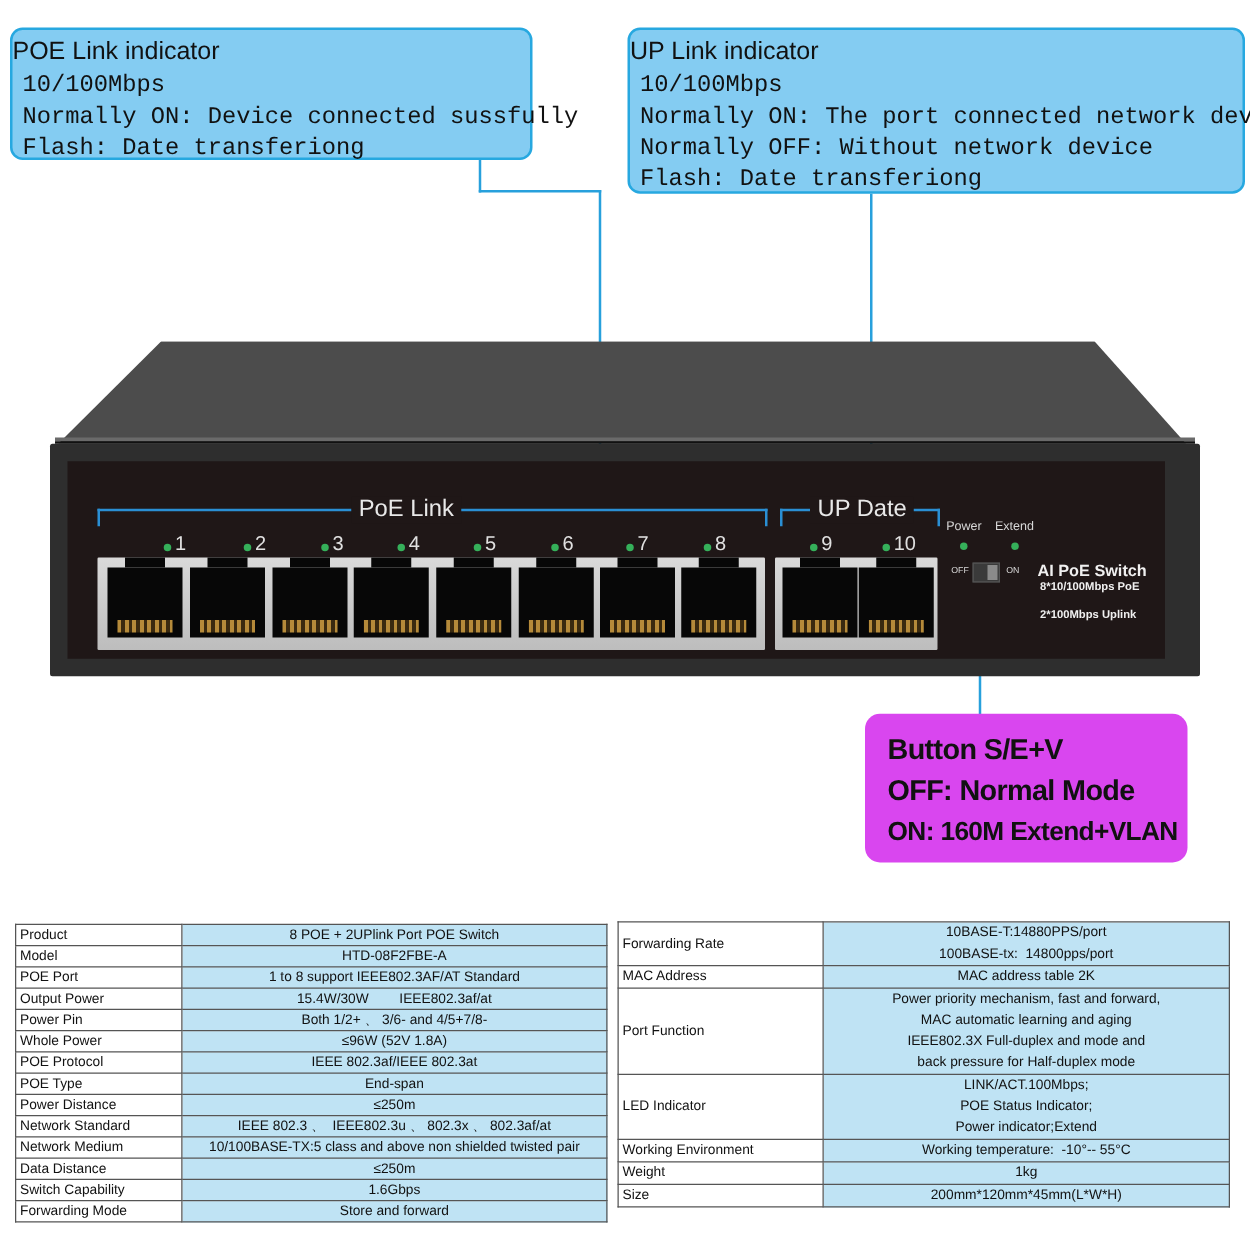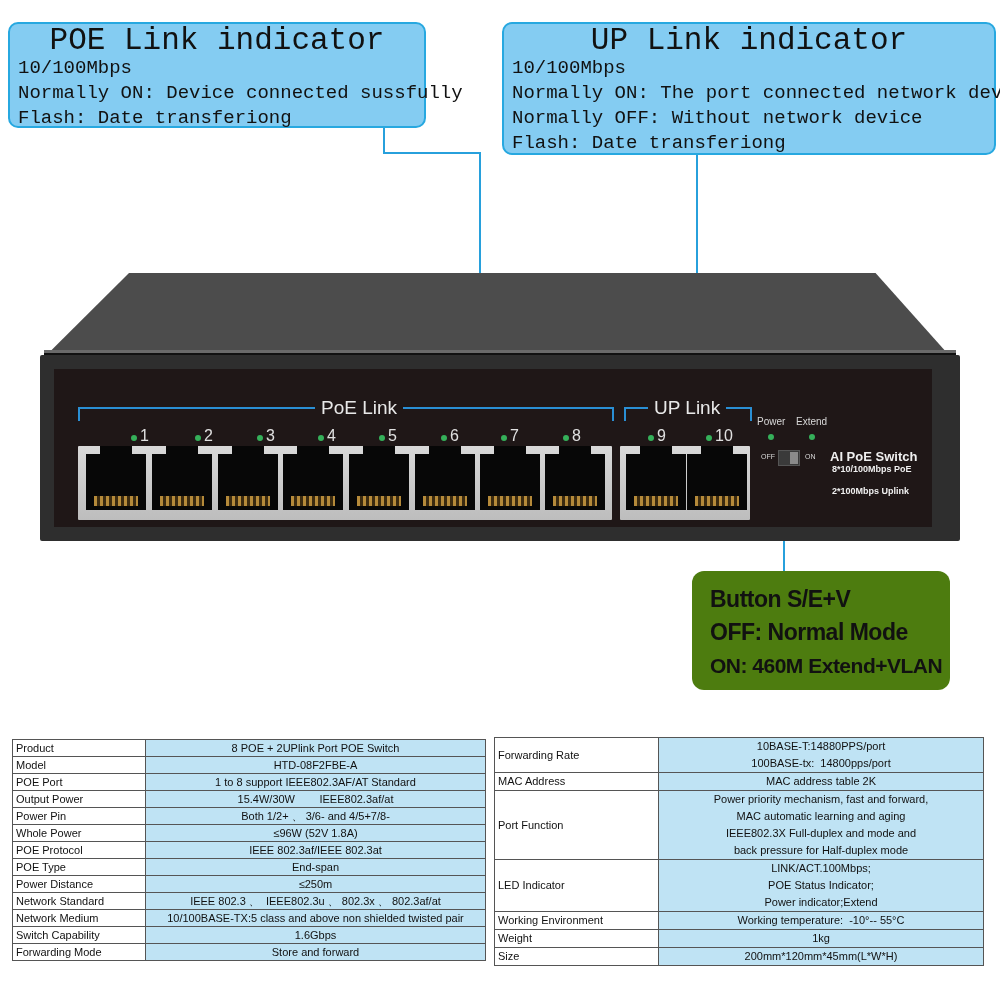--- a/index.html
+++ b/index.html
@@ -4,25 +4,25 @@
 <style>
   html, body { margin: 0; padding: 0; }
   body {
     width: 1000px; height: 1000px; position: relative; overflow: hidden;
     background: #ffffff; font-family: "Liberation Sans", sans-serif; color: #111;
   }
   .callout {
     position: absolute; background: #84ccf2; border: 2px solid #27a8e0;
     border-radius: 10px; box-sizing: border-box; color: #111;
   }
-  .callout .title { font-family: Liberation Mono, monospace; font-size: 31px; text-align: center; line-height: 30px; margin-top: 2px; }
+  .callout .title { font-family: Liberation Sans, sans-serif; font-size: 20px; line-height: 30px; margin-top: 2px; }
   .callout .line { font-family: Liberation Mono, monospace; font-size: 19px; line-height: 25px; padding-left: 8px; white-space: nowrap; }
   #callout-poe { left: 8px; top: 22px; width: 418px; height: 106px; }
   #callout-up { left: 502px; top: 22px; width: 494px; height: 133px; }
-  #callout-btn { left: 692px; top: 571px; width: 258px; height: 119px; background: #4d7c0f; border: none; border-radius: 12px; }
+  #callout-btn { left: 692px; top: 571px; width: 258px; height: 119px; background: #d946ef; border: none; border-radius: 12px; }
   #callout-btn .line { font-family: "Liberation Sans", sans-serif; font-weight: bold; font-size: 23px; line-height: 33px; padding-left: 18px; letter-spacing: -0.5px; }
   #callout-btn .line:first-child { margin-top: 12px; }
 
   .leader { position: absolute; background: #27a0dc; }
 
   
   #switch { position: absolute; left: 40px; top: 263px; width: 920px; height: 278px; }
   .sw-top-wide { position: absolute; left: 2px; top: 10px; width: 916px; height: 82px; background: #4c4c4c;
     clip-path: polygon(9.5% 0, 91% 0, 99% 100%, 0.5% 100%); }
   .sw-rim { position: absolute; left: 4px; top: 87px; width: 912px; height: 3px; background: #6a6a6a; }
@@ -89,24 +89,24 @@
 
 <div id="switch">
   <div class="sw-top-wide"></div>
   <div class="sw-rim"></div>
   <div class="sw-rim2"></div>
   <div class="sw-front">
     <div class="sw-face"></div>
   </div>
 
   <div class="bracket" style="left:38px; top:144px; width:532px;"></div>
-  <div class="bracket-label" style="left:275px; top:134px;">PoE Link</div>
+  <div class="bracket-label" style="left:241px; top:134px;">PoE Link</div>
 
   <div class="bracket" style="left:584px; top:144px; width:124px;"></div>
-  <div class="bracket-label" style="left:608px; top:134px;">UP Link</div>
+  <div class="bracket-label" style="left:608px; top:134px;">UP Date</div>
 
   <div class="led" style="left:91px; top:172px;"></div>
   <div class="port-label" style="left:100px; top:164px;">1</div>
   <div class="led" style="left:155px; top:172px;"></div>
   <div class="port-label" style="left:164px; top:164px;">2</div>
   <div class="led" style="left:217px; top:172px;"></div>
   <div class="port-label" style="left:226px; top:164px;">3</div>
   <div class="led" style="left:278px; top:172px;"></div>
   <div class="port-label" style="left:287px; top:164px;">4</div>
   <div class="led" style="left:339px; top:172px;"></div>
@@ -178,21 +178,21 @@
     </div>
   <div class="small-white" style="left:765px; top:190px; font-size:7px;">ON</div>
   <div class="brand" style="left:790px; top:186px; font-size:13px;">AI PoE Switch</div>
   <div class="brand" style="left:792px; top:201px; font-size:9px;">8*10/100Mbps PoE</div>
   <div class="brand" style="left:792px; top:223px; font-size:9px;">2*100Mbps Uplink</div>
 </div>
 
 <div class="callout" id="callout-btn">
   <div class="line">Button S/E+V</div>
   <div class="line">OFF: Normal Mode</div>
-  <div class="line" style="font-size:21px;">ON: 460M Extend+VLAN</div>
+  <div class="line" style="font-size:21px;">ON: 160M Extend+VLAN</div>
 </div>
 
 <table class="spec" id="spec-left">
   <tbody id="spec-left-body">
       <tr>
         <td class="k">Product</td>
         <td class="v" style="white-space: pre;">8 POE + 2UPlink Port POE Switch</td>
       </tr>
       <tr>
         <td class="k">Model</td>
@@ -226,20 +226,24 @@
         <td class="k">Power Distance</td>
         <td class="v" style="white-space: pre;">≤250m</td>
       </tr>
       <tr>
         <td class="k">Network Standard</td>
         <td class="v" style="white-space: pre;">IEEE 802.3 、  IEEE802.3u 、 802.3x 、 802.3af/at</td>
       </tr>
       <tr>
         <td class="k">Network Medium</td>
         <td class="v" style="white-space: pre;">10/100BASE-TX:5 class and above non shielded twisted pair</td>
+      </tr>
+      <tr>
+        <td class="k">Data Distance</td>
+        <td class="v" style="white-space: pre;">≤250m</td>
       </tr>
       <tr>
         <td class="k">Switch Capability</td>
         <td class="v" style="white-space: pre;">1.6Gbps</td>
       </tr>
       <tr>
         <td class="k">Forwarding Mode</td>
         <td class="v" style="white-space: pre;">Store and forward</td>
       </tr>
     </tbody>

